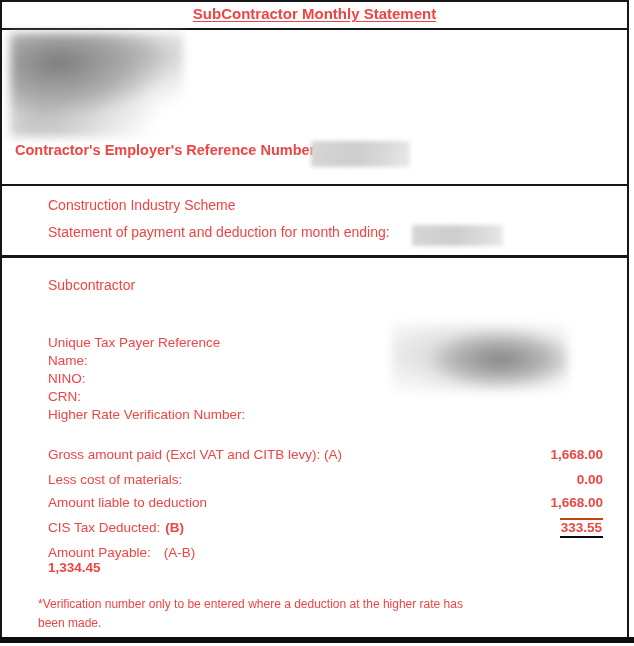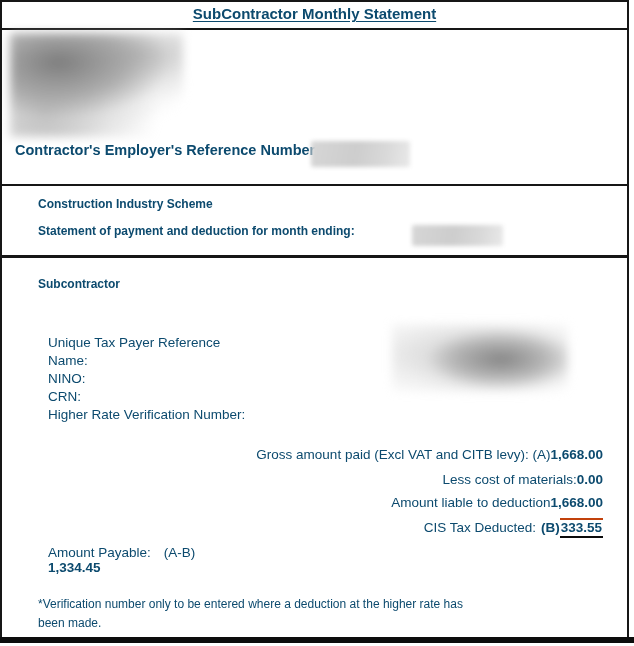--- a/index.html
+++ b/index.html
@@ -2,21 +2,21 @@
 <html><head>
 <meta charset="utf-8">
 <style>
   html, body { margin: 0; padding: 0; background: #ffffff; }
   .canvas {
     position: relative;
     width: 634px;
     height: 646px;
     background: #ffffff;
     font-family: "Liberation Sans", "DejaVu Sans", sans-serif;
-    color: #0c4a6e;
+    color: #ef4444;
     overflow: hidden;
   }
   .page-border {
     position: absolute; left: 0; top: 0;
     width: 629px; height: 641px;
     box-sizing: border-box;
     border: 2px solid #161616;
     border-bottom: none;
   }
   .bottom-bar {
@@ -62,35 +62,35 @@
       radial-gradient(ellipse 95px 38px at 62% 52%, rgba(130,130,130,0.95) 0%, rgba(170,170,170,0.75) 50%, rgba(225,225,225,0.35) 80%, rgba(255,255,255,0) 100%),
       radial-gradient(ellipse 150px 50px at 45% 45%, rgba(175,175,175,0.6) 0%, rgba(215,215,215,0.4) 60%, rgba(255,255,255,0) 100%);
     filter: blur(5px);
   }
 
   .employer-ref-label {
     position: absolute; left: 15px; top: 142px;
     font-size: 14.5px; font-weight: bold;
   }
   .section-heading {
-    position: absolute; left: 38px;
-    font-size: 12px; font-weight: bold;
+    position: absolute; left: 48px;
+    font-size: 14px; font-weight: normal;
   }
   .cis-heading { top: 197px; }
   .statement-label { top: 224px; }
   .sub-heading { top: 277px; }
 
   .sub-fields {
     position: absolute; left: 48px; top: 334px;
     font-size: 13.5px; line-height: 18px;
   }
 
   .fin-row {
     position: absolute; left: 48px; width: 555px;
-    display: flex; justify-content: flex-end; align-items: baseline;
+    display: flex; justify-content: space-between; align-items: baseline;
     font-size: 13.5px;
   }
   .fin-row .val { font-weight: bold; }
   .fin-row.r1 { top: 447px; }
   .fin-row.r2 { top: 472px; }
   .fin-row.r3 { top: 495px; }
   .fin-row.r4 { top: 520px; }
   .fin-row.r5 { top: 545px; flex-direction: column; }
   .fin-row .suffix-bold { font-weight: bold; margin-left: 5px; }
   .fin-row .suffix-gap { margin-left: 13px; }

